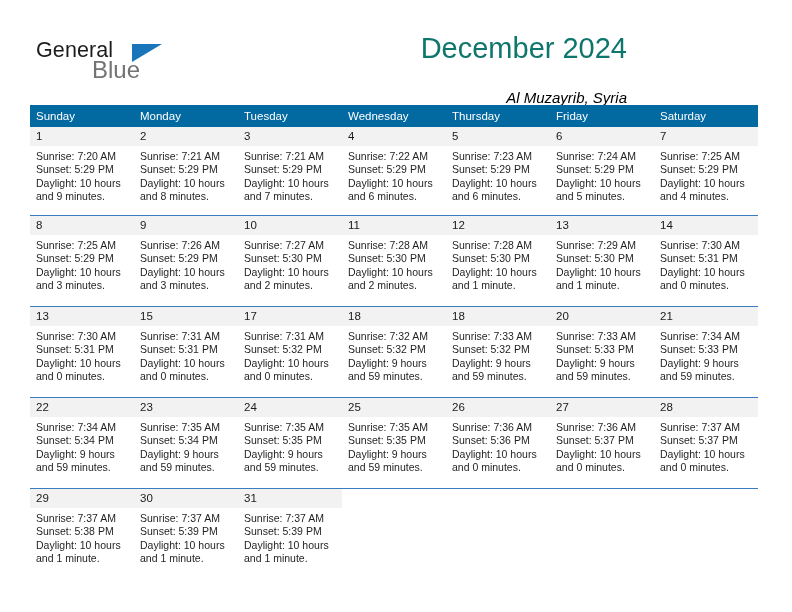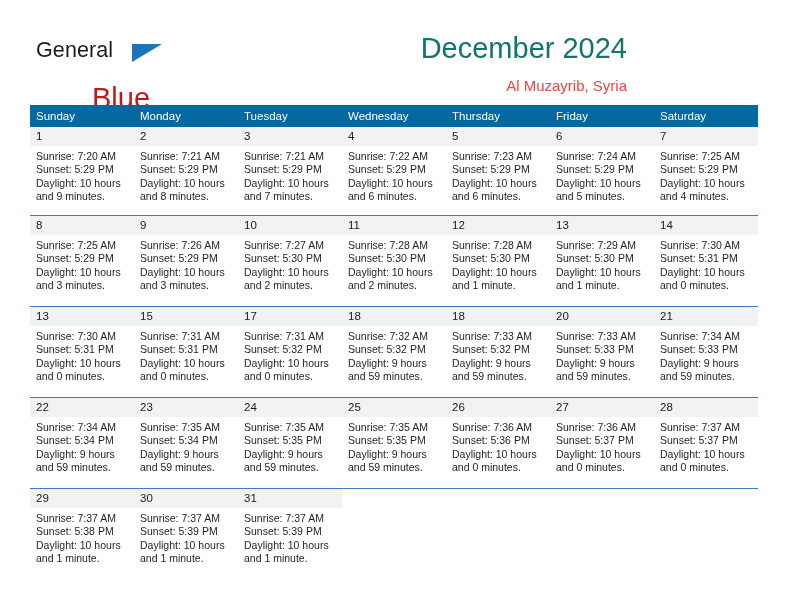--- a/index.html
+++ b/index.html
@@ -45,25 +45,24 @@
     font-size: 21.5px;
     letter-spacing: 0.1px;
     color: #1c1c1c;
     font-family: "Liberation Sans", sans-serif;
     line-height: 22px;
   }
   .brand-blue {
     position: absolute;
     left: 56px;
     top: 20px;
-    font-size: 29px;
-    color: #b91c1c;
+    font-size: 24px;
+    color: #737373;
     font-family: "Liberation Sans", sans-serif;
     line-height: 22px;
-    margin-top: 28px;
   }
   .brand-flag {
     position: absolute;
     left: 96px;
     top: 5px;
     width: 0;
     height: 0;
     border-left: 30px solid #1b75bb;
     border-bottom: 18px solid transparent;
   }
@@ -75,25 +74,26 @@
     text-align: right;
   }
   .cal-title {
     font-size: 29px;
     font-weight: normal;
     color: #0f766e;
     line-height: 34px;
     white-space: nowrap;
   }
   .cal-subtitle {
-    margin-top: 12px;
+    margin-top: 24px;
     font-size: 15px;
-    color: #ef4444;
+    color: #000000;
     line-height: 17px;
     white-space: nowrap;
+    font-style: italic;
   }
 
   
   .calendar {
     position: absolute;
     left: 30px;
     top: 105px;
     width: 728px;
     border-collapse: collapse;
     table-layout: fixed;

